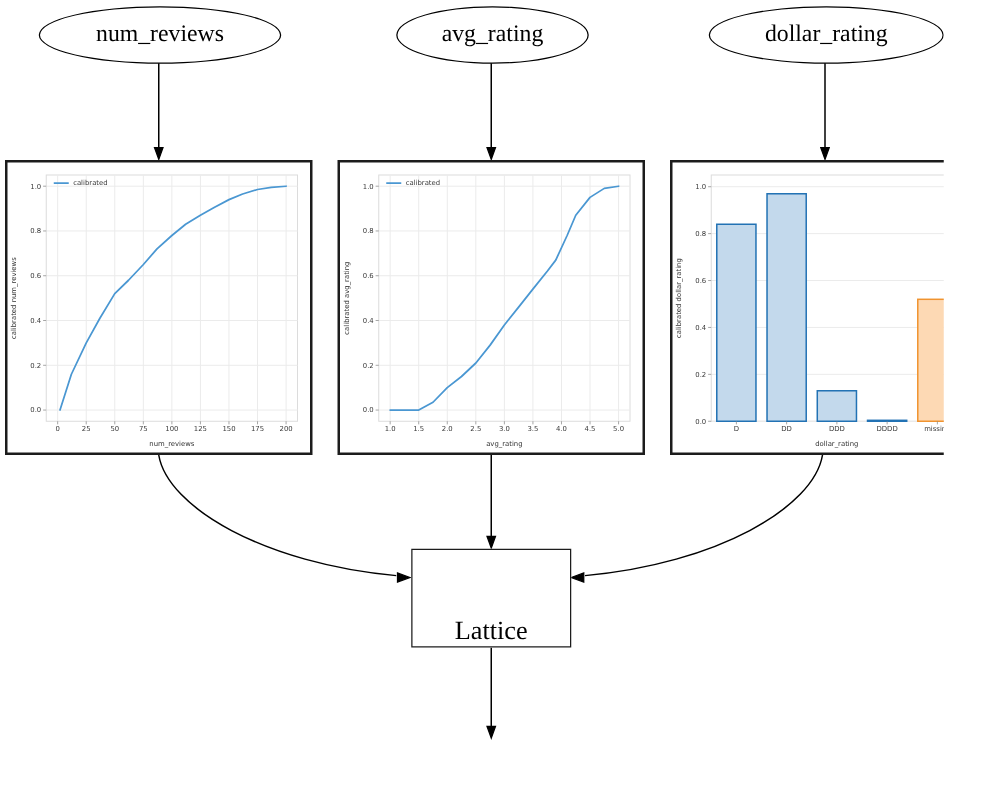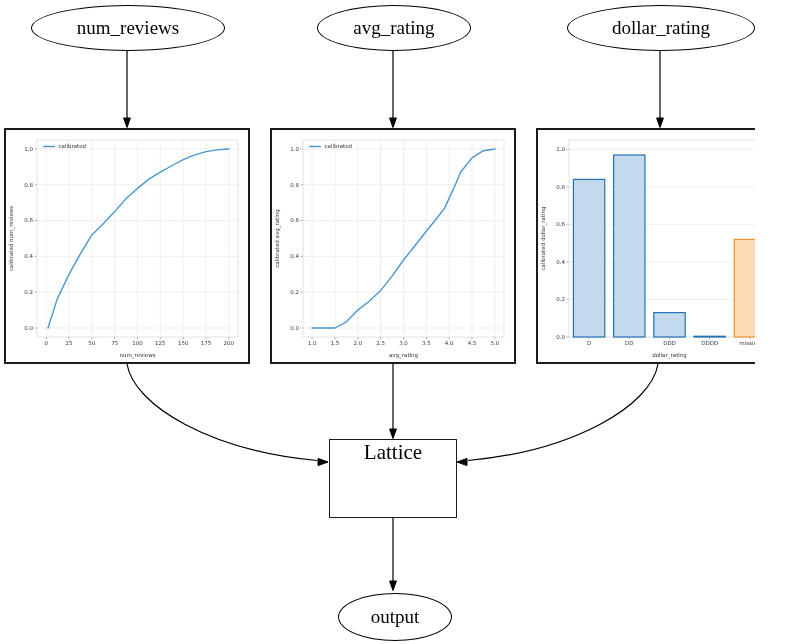--- a/index.html
+++ b/index.html
@@ -7,21 +7,21 @@
     position:relative;width:755px;height:644px;background:#ffffff;overflow:hidden;
     font-family:"Liberation Serif","DejaVu Serif",serif;
   }
   .edges{position:absolute;left:0;top:0;pointer-events:none;}
   .node-ellipse{
     position:absolute;display:flex;align-items:center;justify-content:center;
     border:1px solid #000;border-radius:50%;background:#fff;
     font-size:19px;color:#000;white-space:nowrap;
   }
   .lattice-box{
-    position:absolute;display:flex;align-items:flex-start;justify-content:center;
+    position:absolute;display:flex;align-items:flex-end;justify-content:center;
     border:1.5px solid #1c1c1c;background:#fff;font-size:21px;color:#000;
     box-sizing:border-box;
   }
   .chart-box{
     position:absolute;border:2px solid #1c1c1c;background:#fff;
     box-sizing:border-box;
   }
   .chart-host{width:242px;height:232px;}
   .chart-host svg{display:block;}
 </style>
@@ -215,17 +215,14 @@
           <text x="131.5" y="227" font-size="5.5" fill="#333" font-family="&quot;DejaVu Sans&quot;, sans-serif" text-anchor="middle">dollar_rating</text>
           <text x="0" y="0" font-size="5.5" fill="#333" font-family="&quot;DejaVu Sans&quot;, sans-serif" text-anchor="middle" transform="translate(7,108.5) rotate(-90)">calibrated dollar_rating</text>
         </svg>
       </div>
   </div>
 
   <div class="lattice-box" style="left:329px;top:439px;width:128px;height:79px;">
     <span>Lattice</span>
   </div>
 
-  <div class="node-ellipse" style="left:338px;top:593px;width:112px;height:46px;">
-    <span>output</span>
-  </div>
 
 </div>
 
 </body></html>

